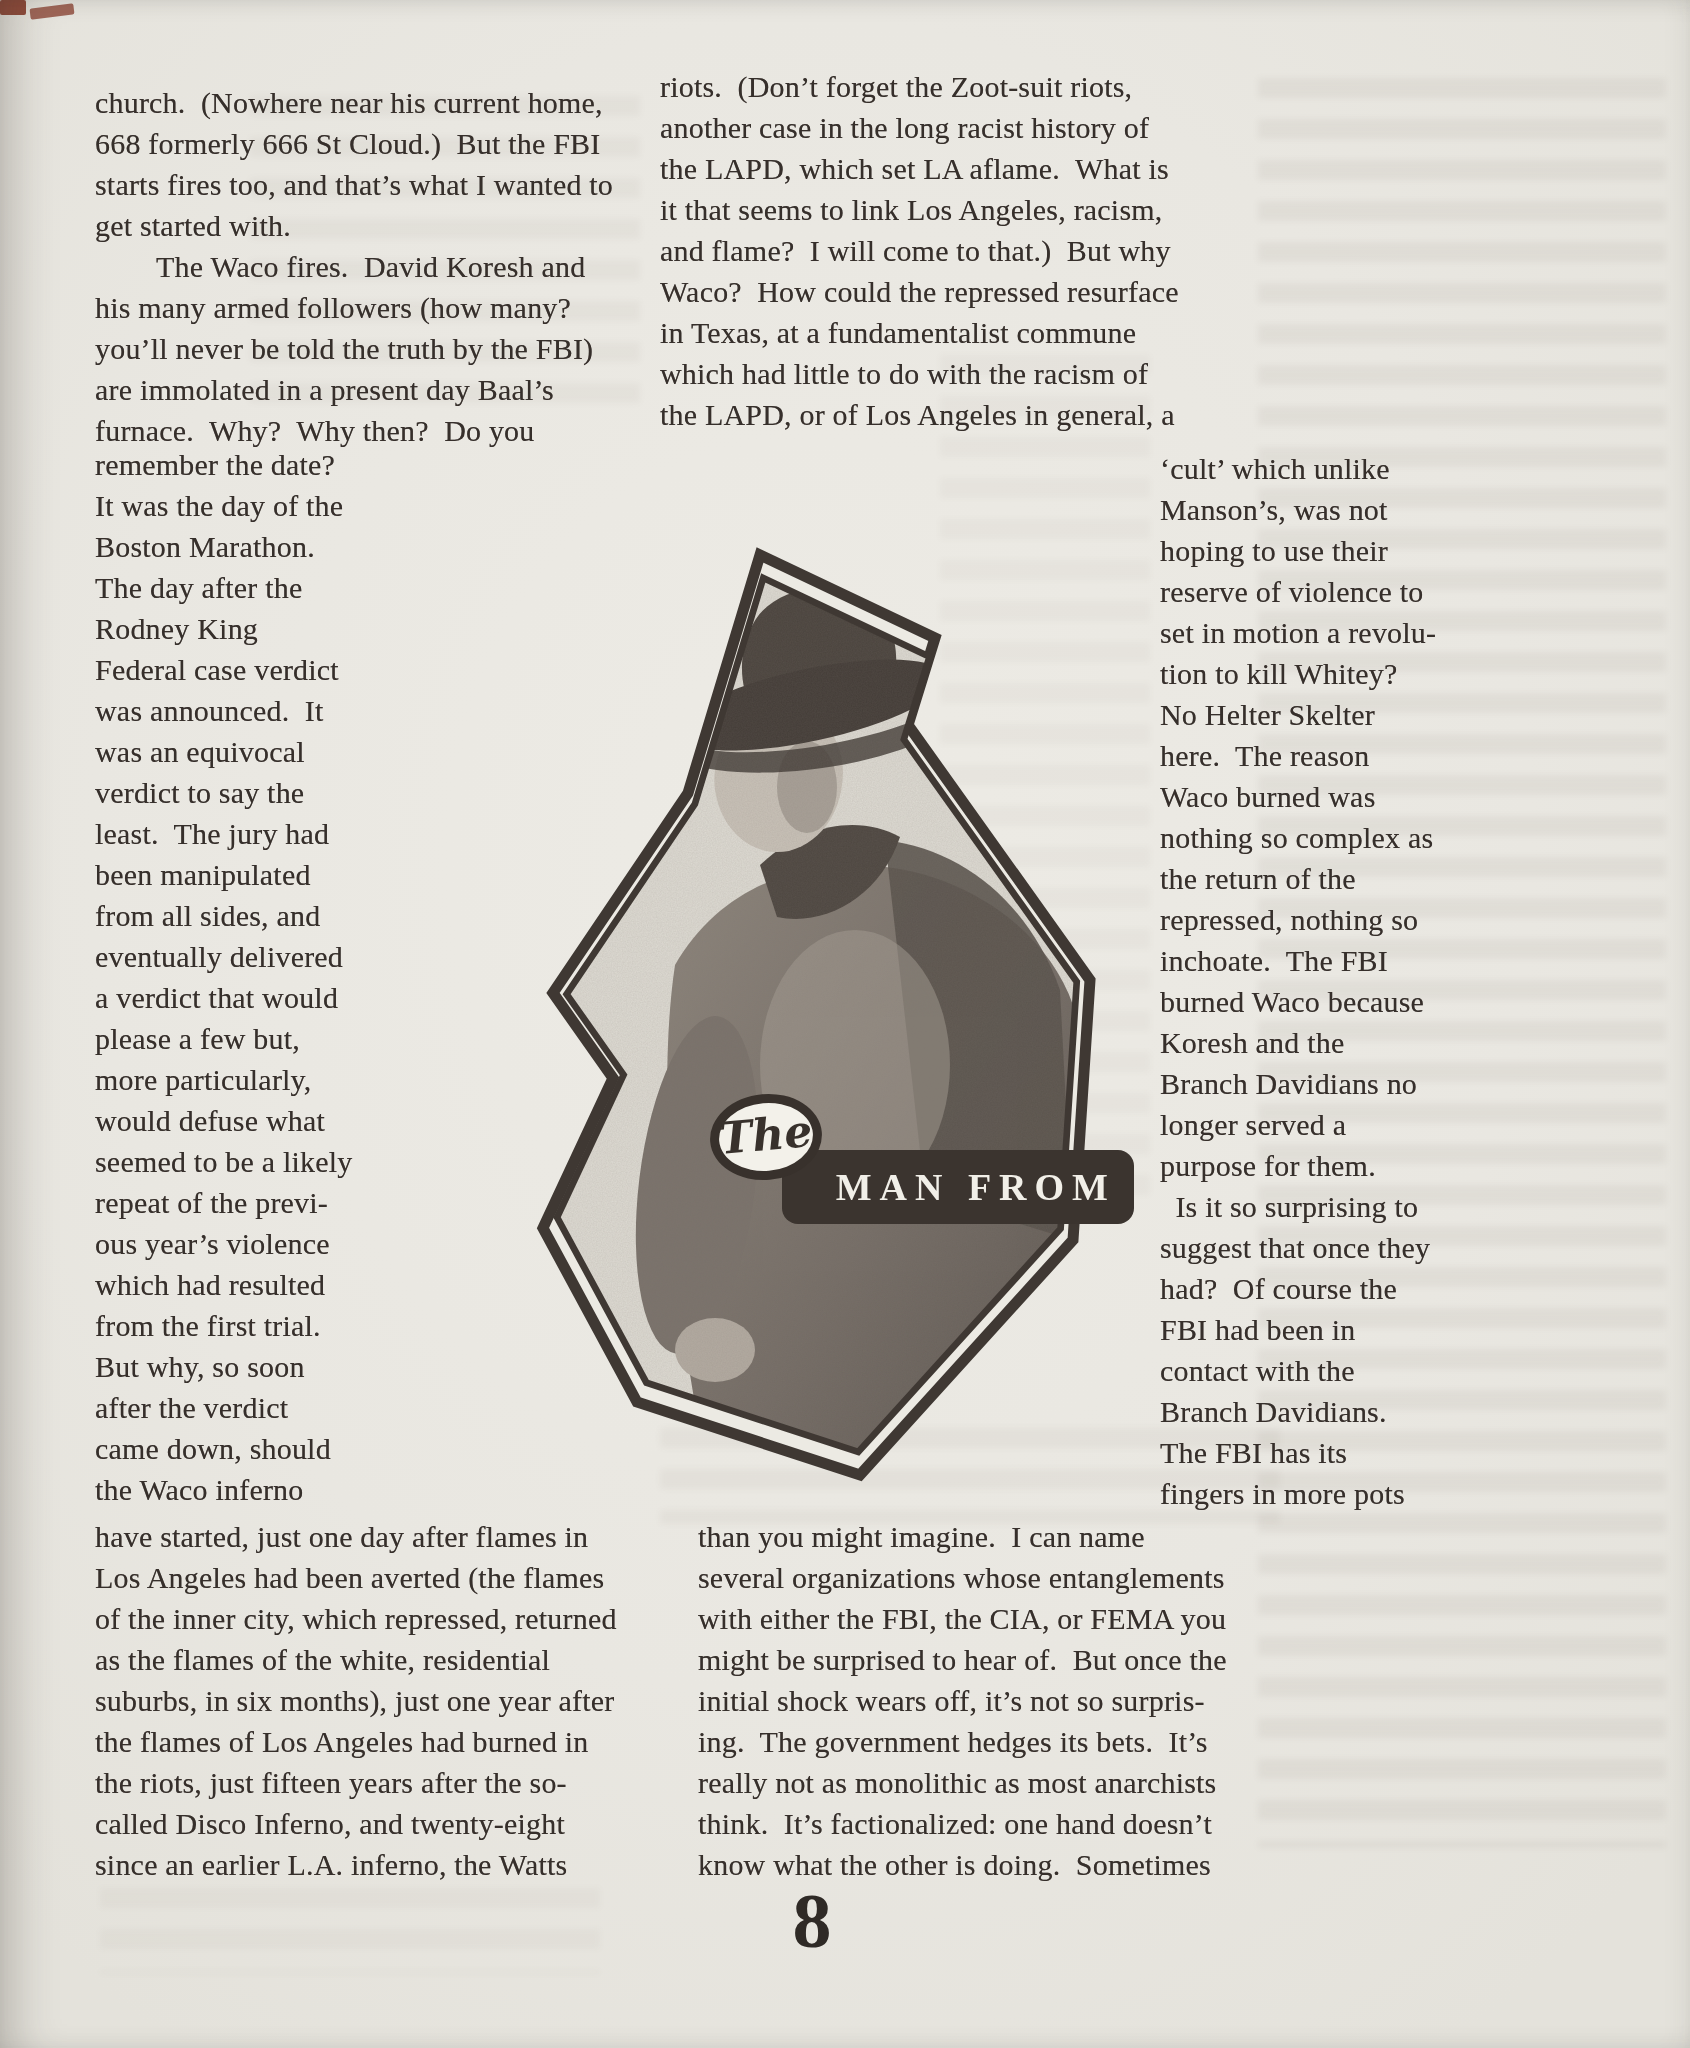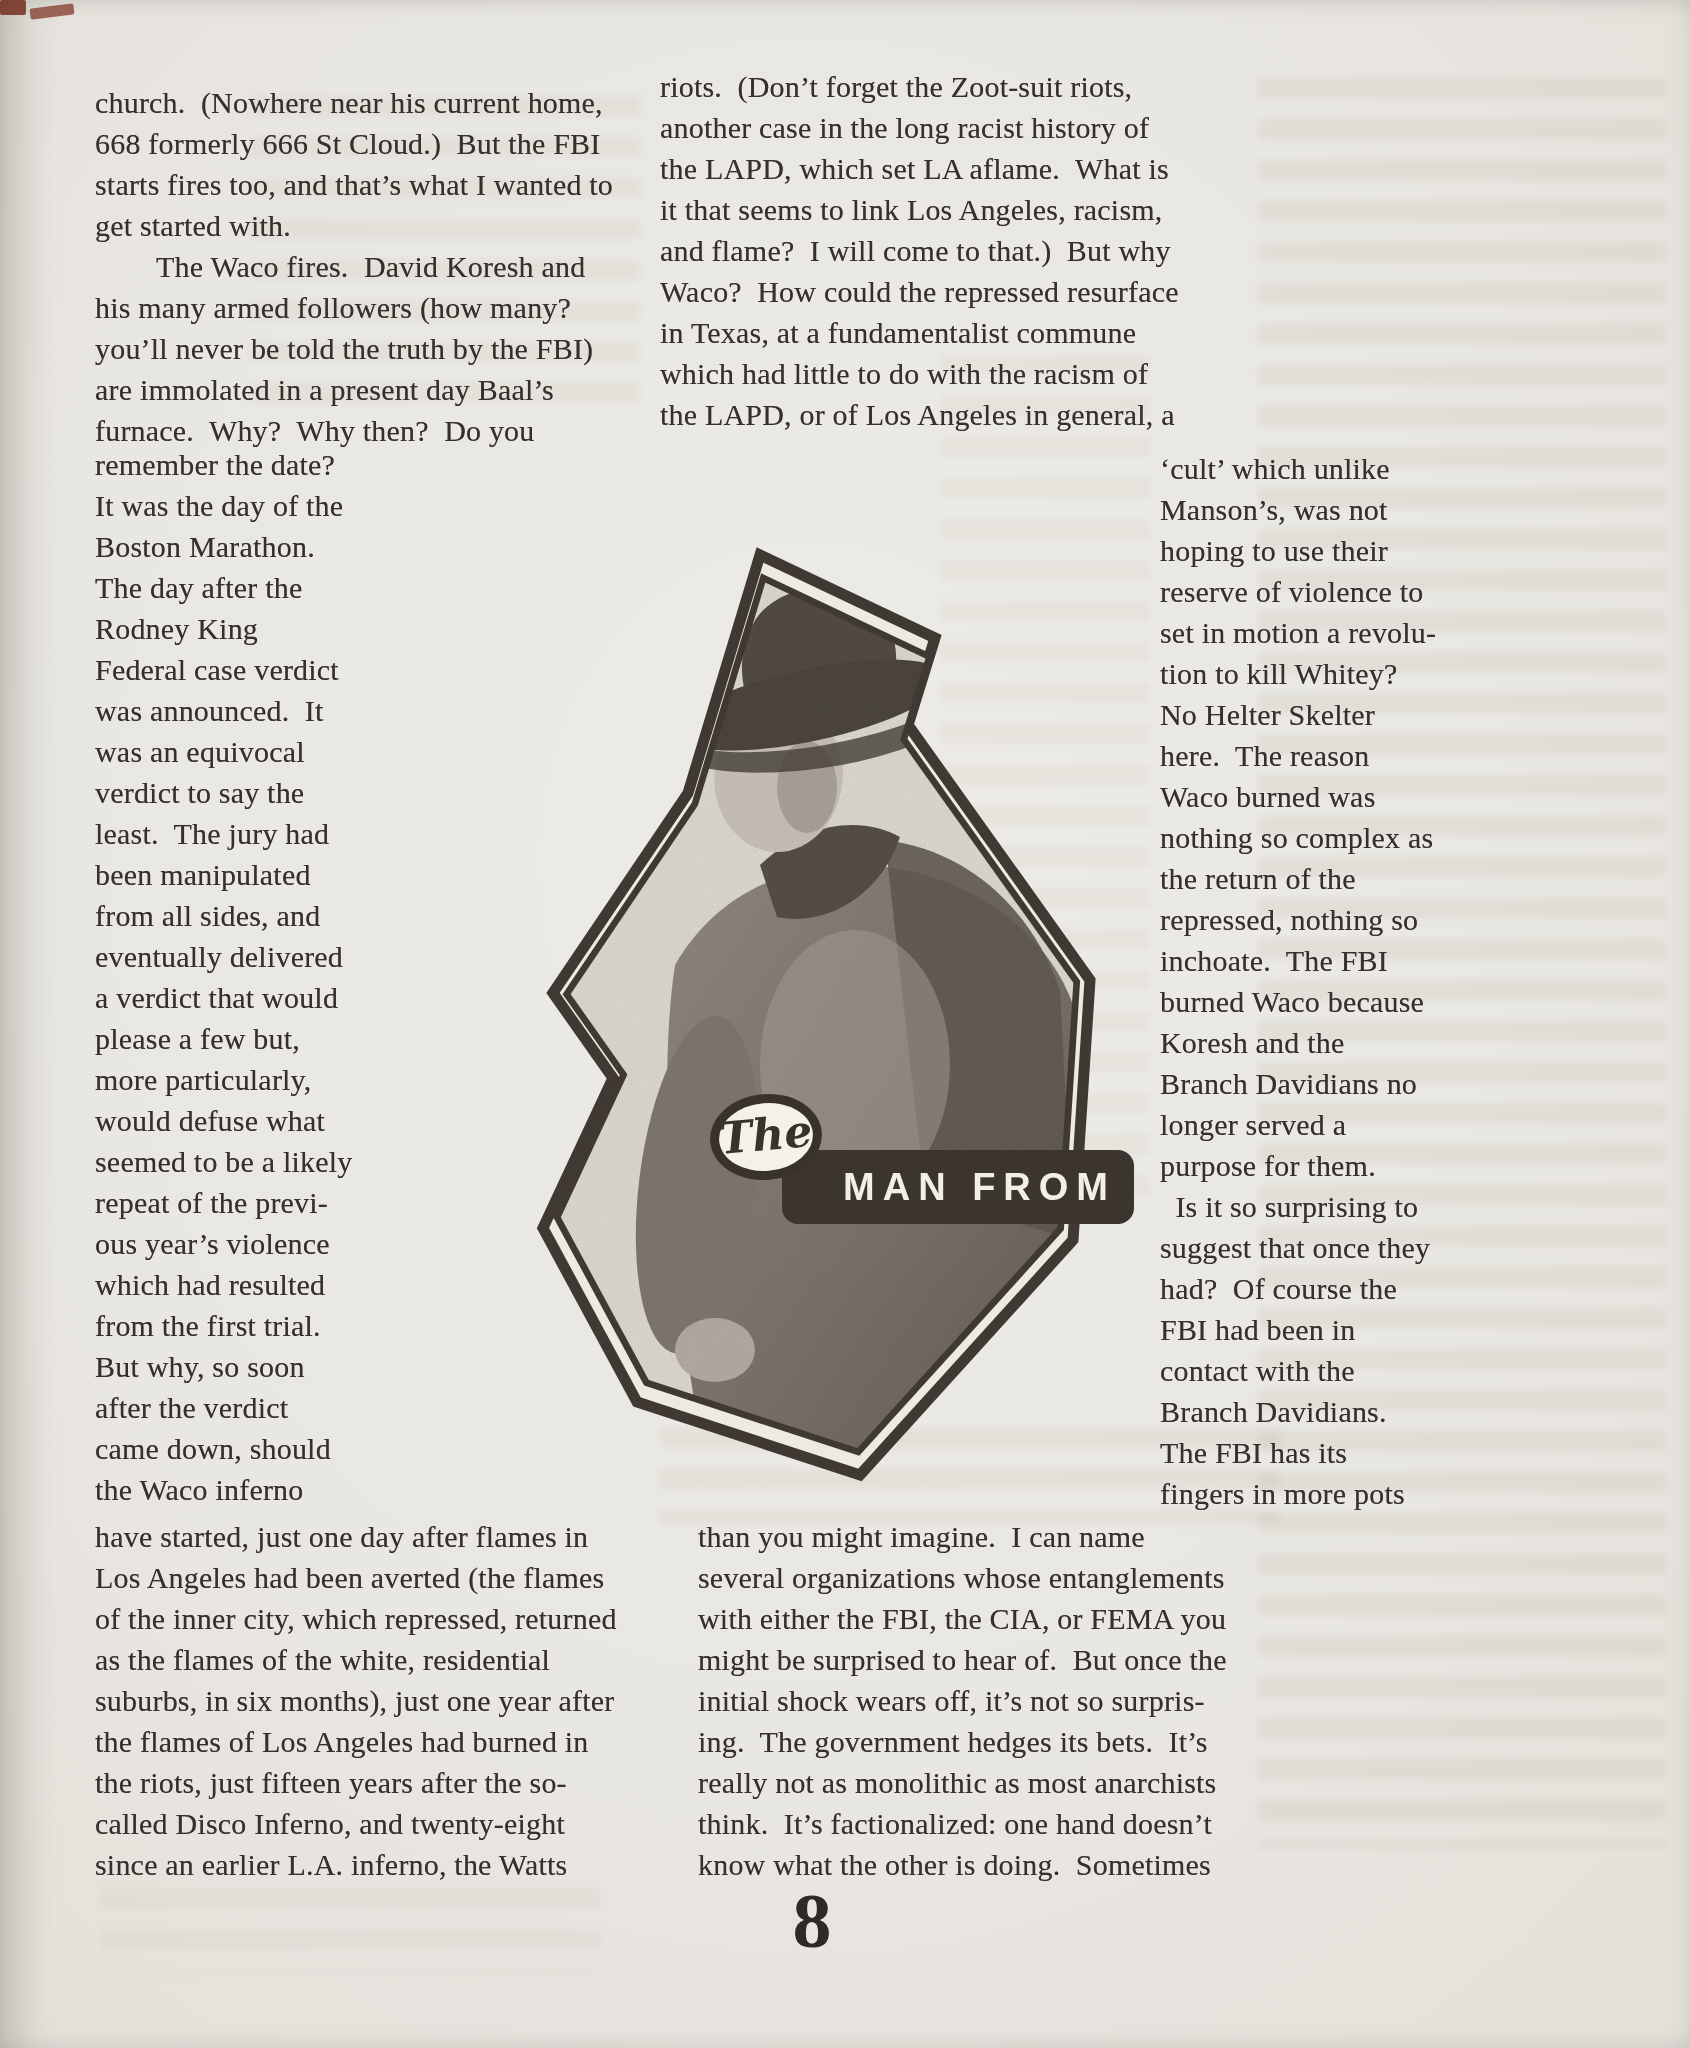--- a/index.html
+++ b/index.html
@@ -64,21 +64,21 @@
     font-family:"DejaVu Serif",serif;font-style:italic;font-weight:bold;
     font-size:44px;color:#38312c;line-height:1;padding-bottom:4px;
   }
   .logo-manfrom{
     position:absolute;left:782px;top:1150px;width:352px;height:74px;
     background:#3b342f;border-radius:16px;z-index:6;
     display:flex;align-items:center;justify-content:flex-end;
     padding-right:18px;box-sizing:border-box;
   }
   .logo-manfrom span{
-    font-family:Liberation Sans, sans-serif;font-weight:bold;
+    font-family:Liberation Serif, serif;font-weight:bold;
     font-size:38px;letter-spacing:8px;color:#f1efe8;white-space:pre;text-align:center;
   }
   .logo-waco{
     position:absolute;left:710px;top:1226px;width:456px;height:128px;
     background:#f4f2ec;border:11px solid #38312c;border-radius:28px;
     z-index:7;display:flex;align-items:center;justify-content:center;
     box-sizing:border-box;
   }
   .logo-waco span{
     font-family:"Liberation Sans",sans-serif;font-weight:bold;

